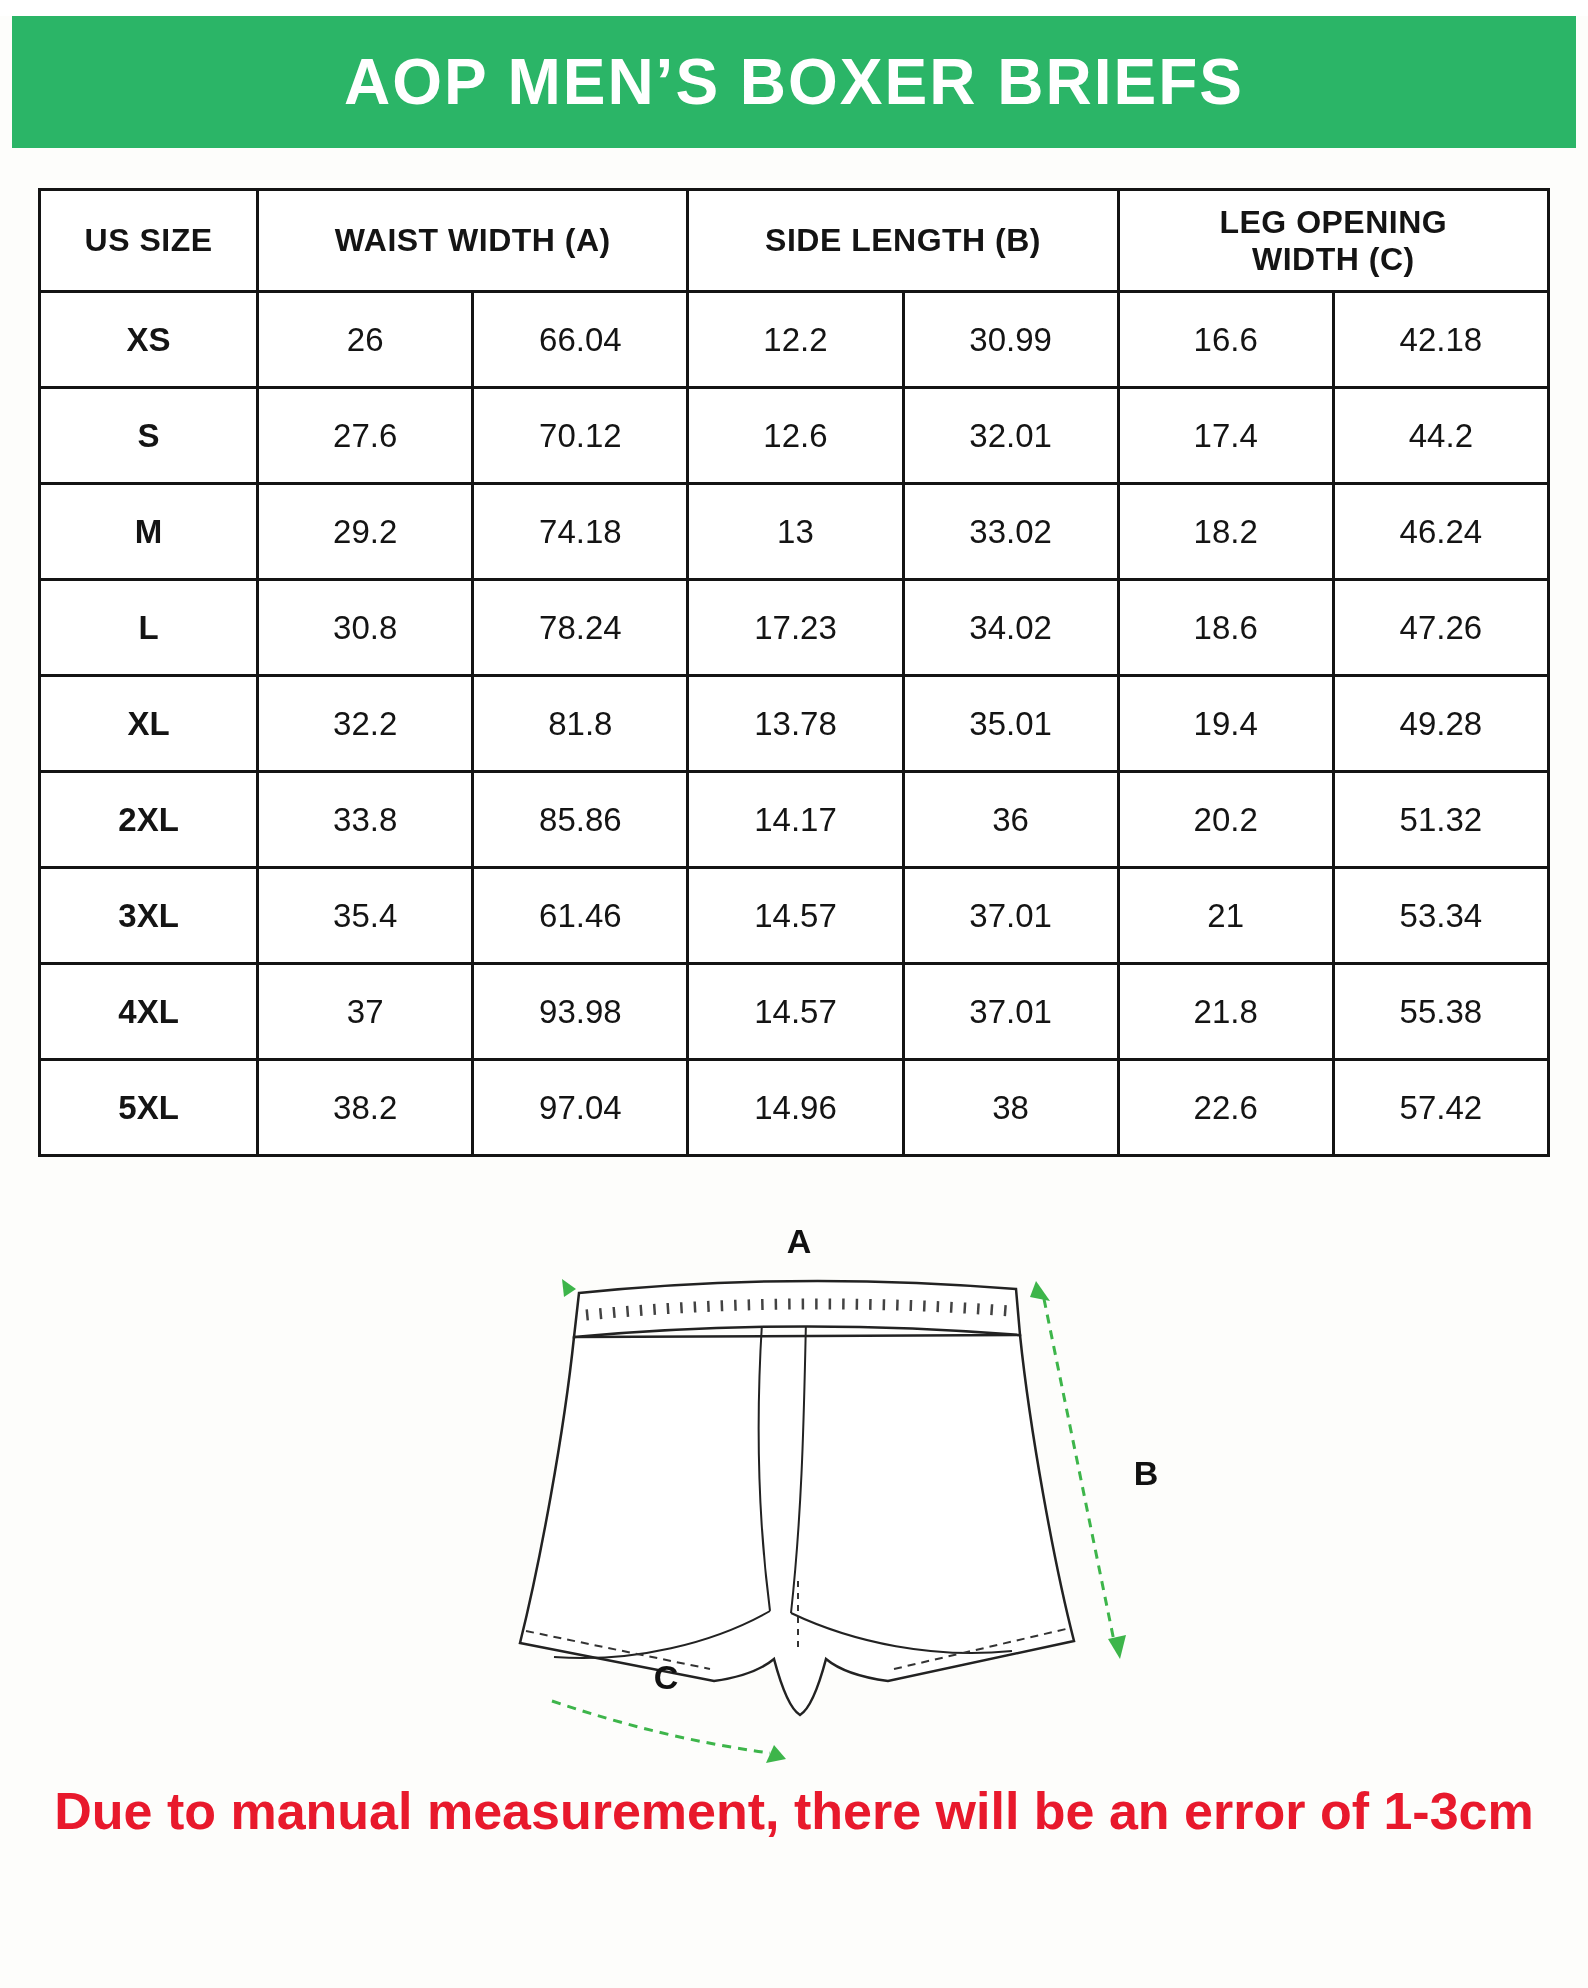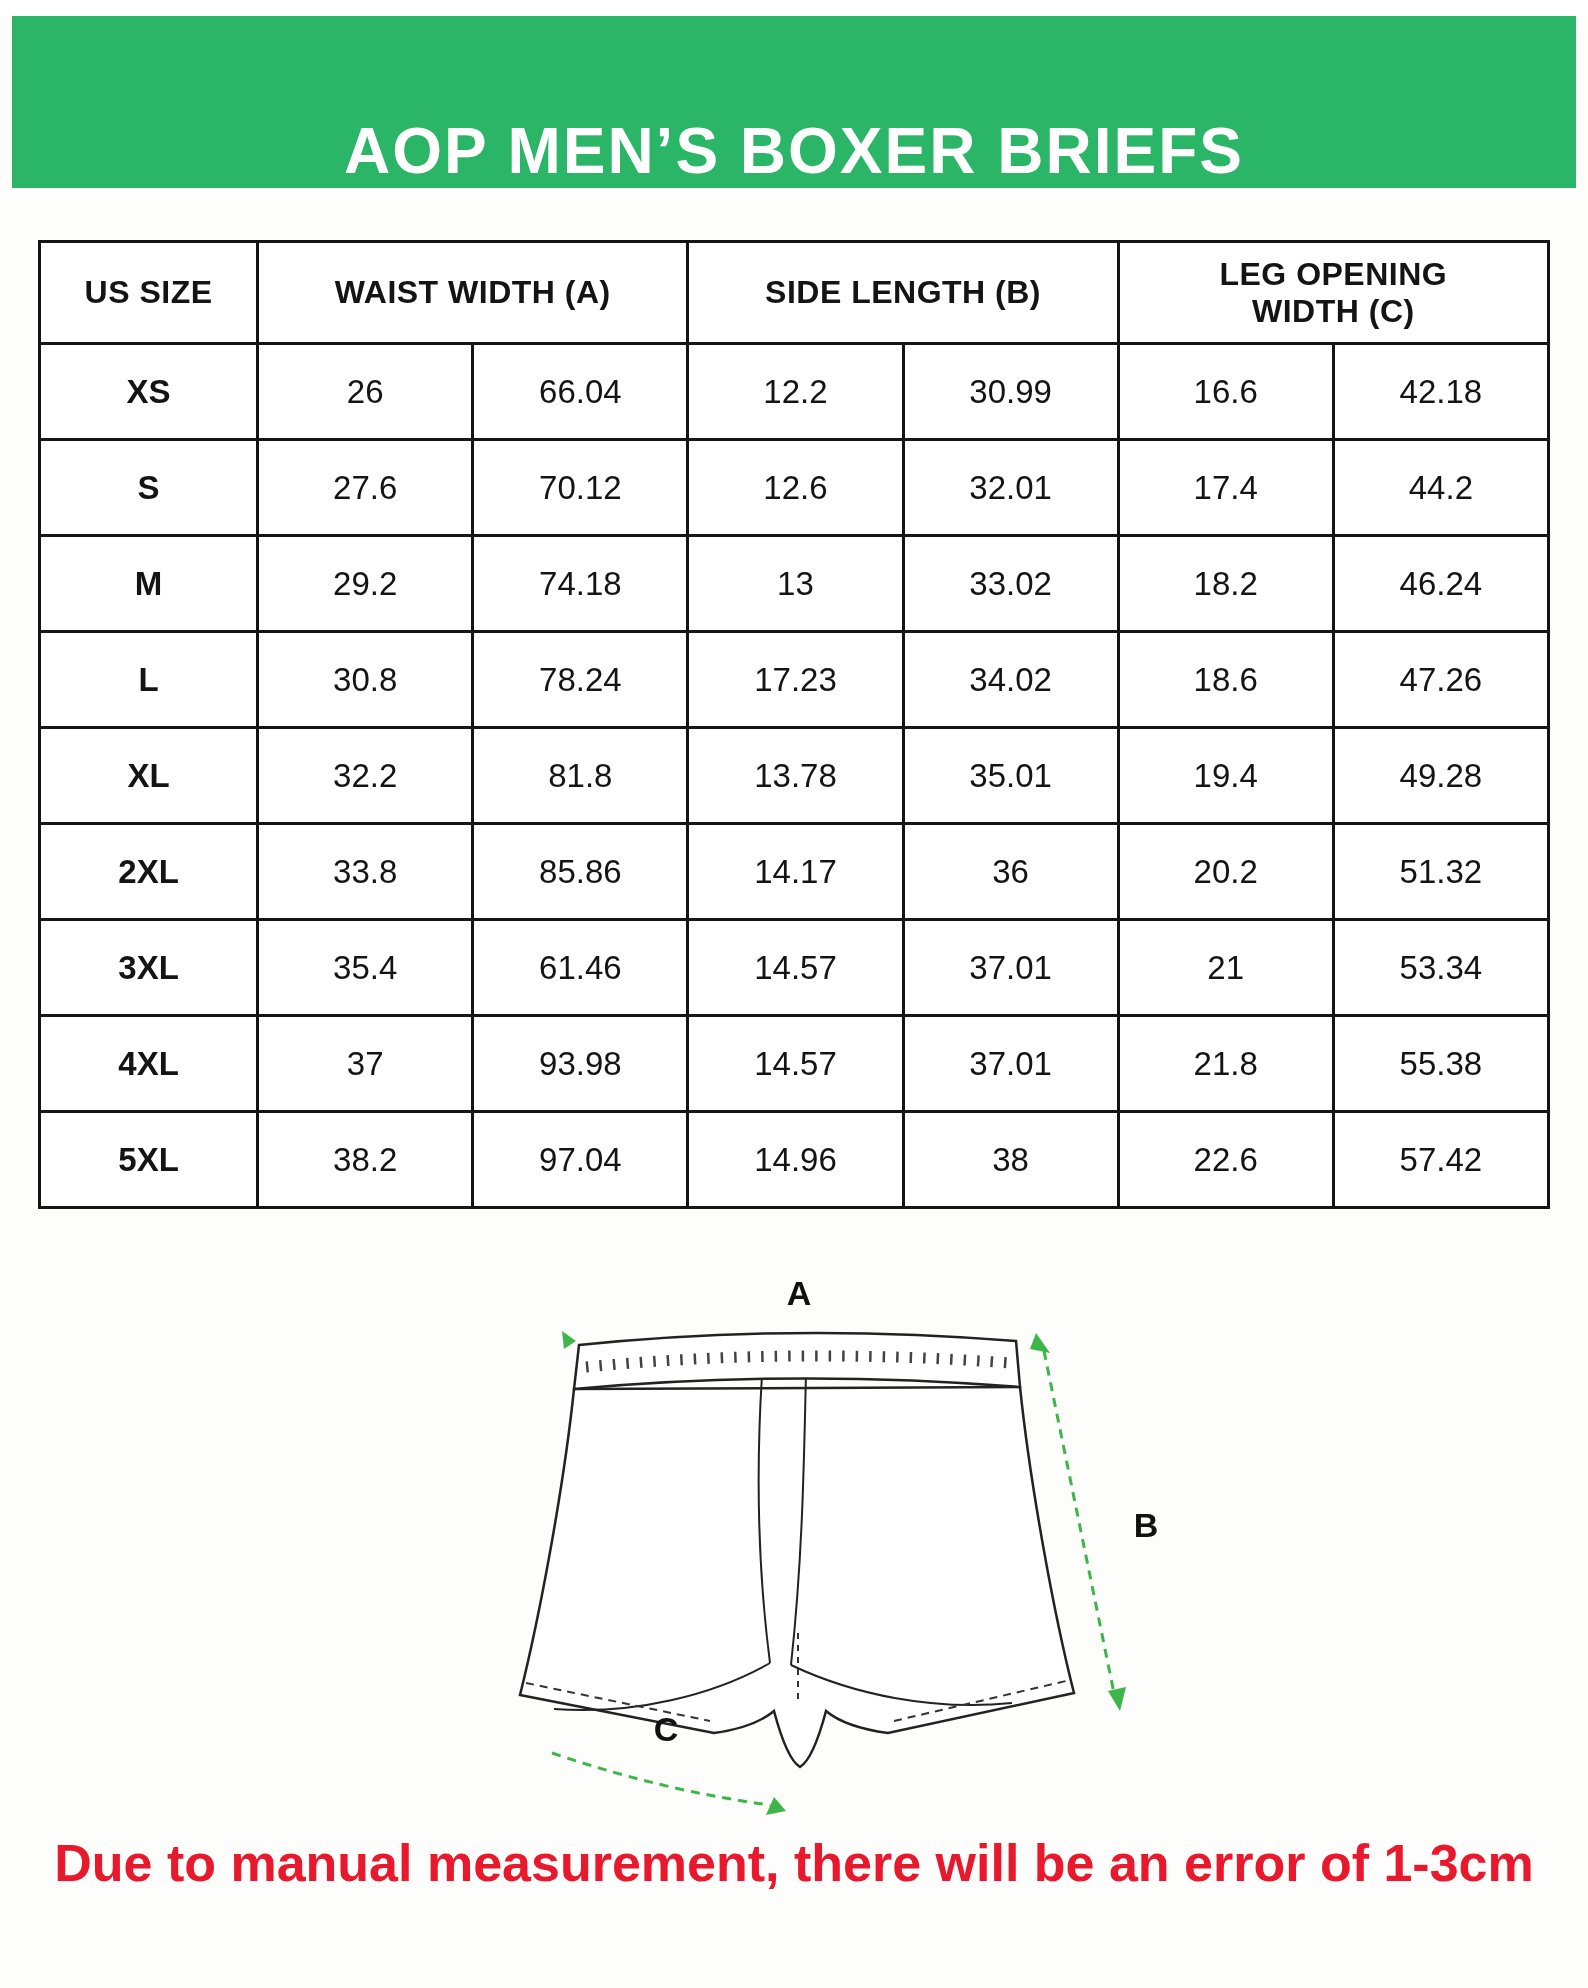--- a/index.html
+++ b/index.html
@@ -14,39 +14,39 @@
   }
   .page {
     width: 1588px;
     height: 1988px;
     background: #fdfdfb;
     position: relative;
   }
   
   .banner {
     margin: 16px 12px 0 12px;
-    height: 172px;
+    height: 132px;
     background: #2bb567;
     display: flex;
-    align-items: flex-end;
+    align-items: center;
     justify-content: center;
   }
   .banner-title {
     color: #ffffff;
     font-size: 64px;
     font-weight: 800;
     letter-spacing: 2px;
     text-align: center;
   }
   
   table.size-chart {
     border-collapse: collapse;
     table-layout: fixed;
     width: 1512px;
-    margin: 52px auto 0 auto;
+    margin: 40px auto 0 auto;
     background: #ffffff;
   }
   table.size-chart th,
   table.size-chart td {
     border: 3px solid #141414;
     text-align: center;
     vertical-align: middle;
     font-size: 33px;
     color: #141414;
     height: 96px;

